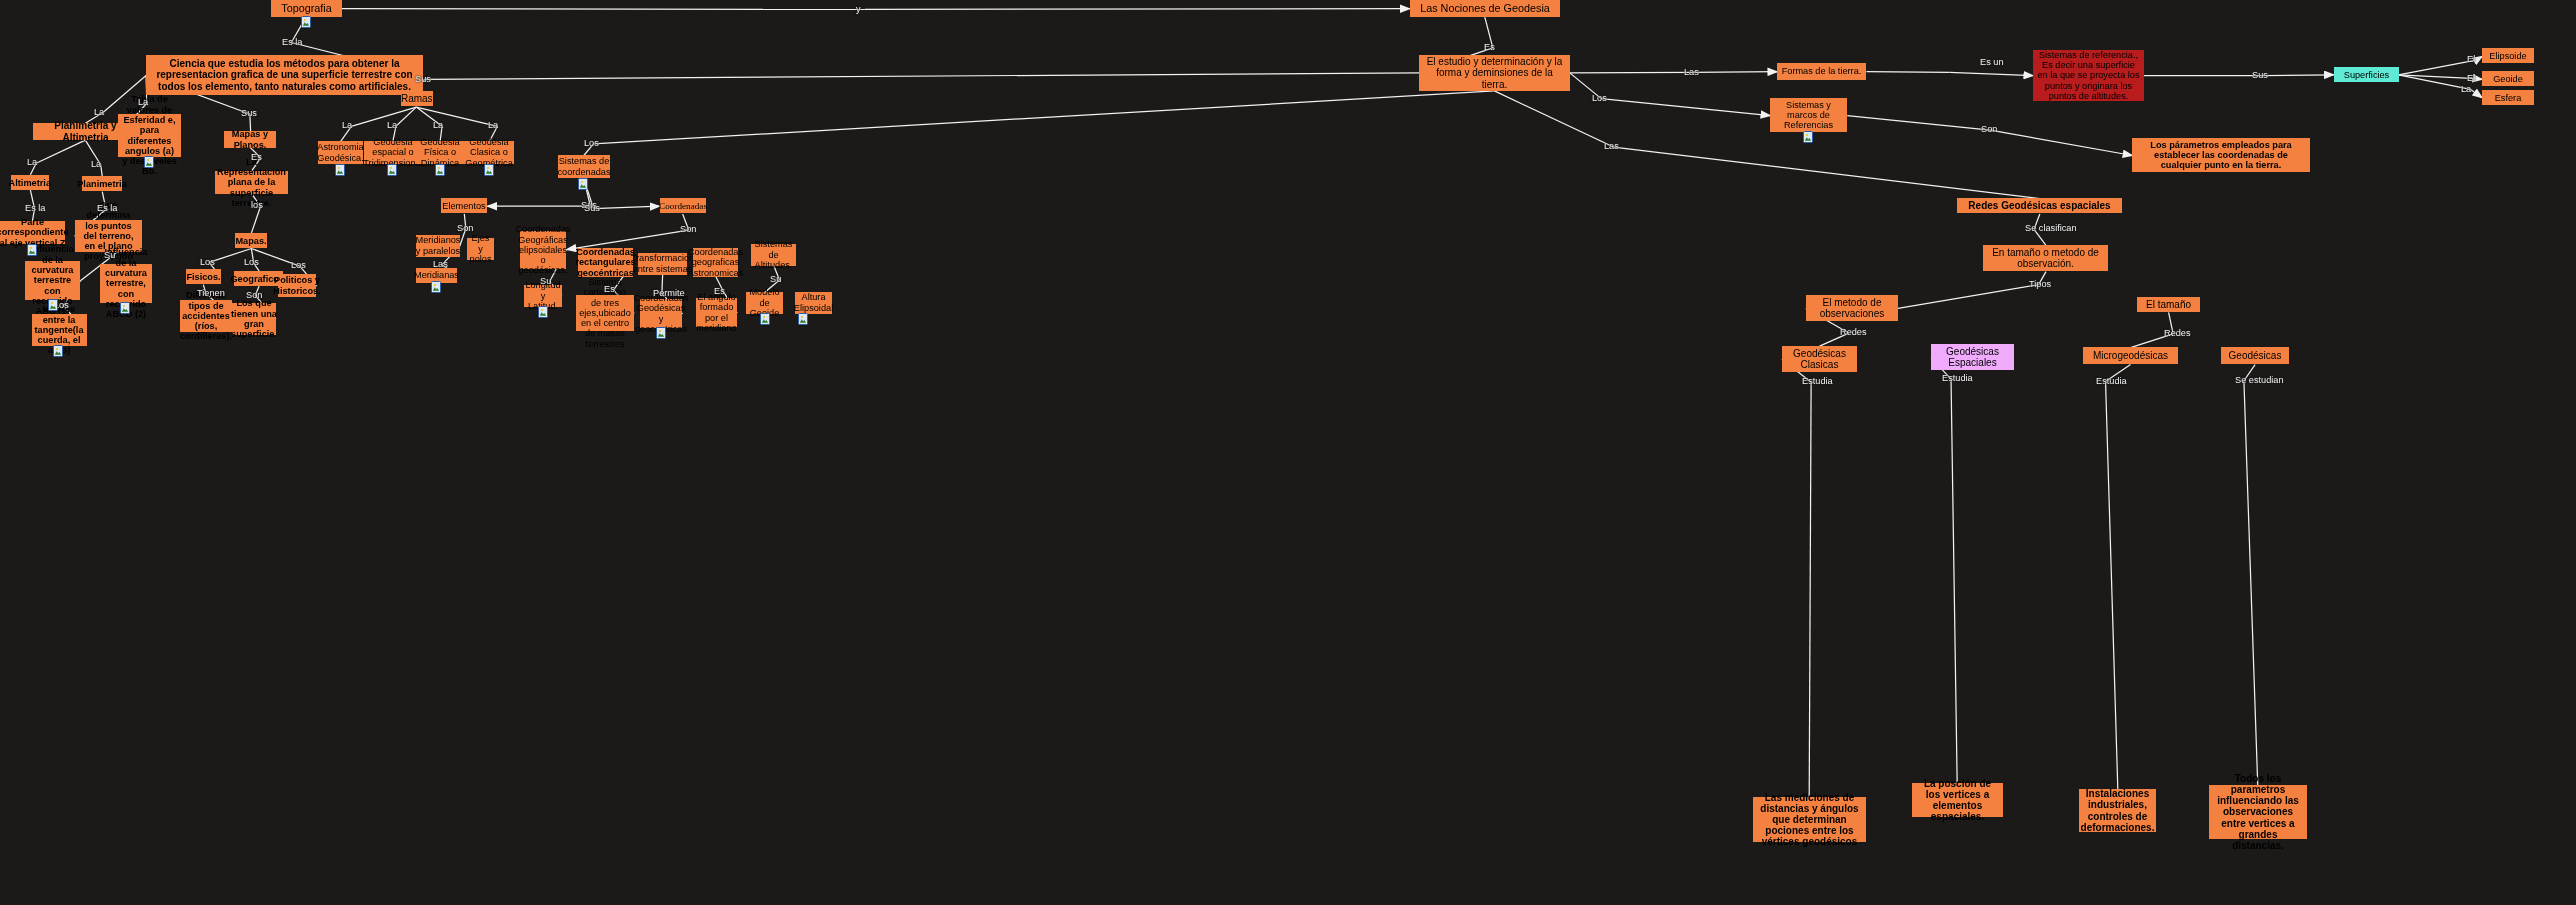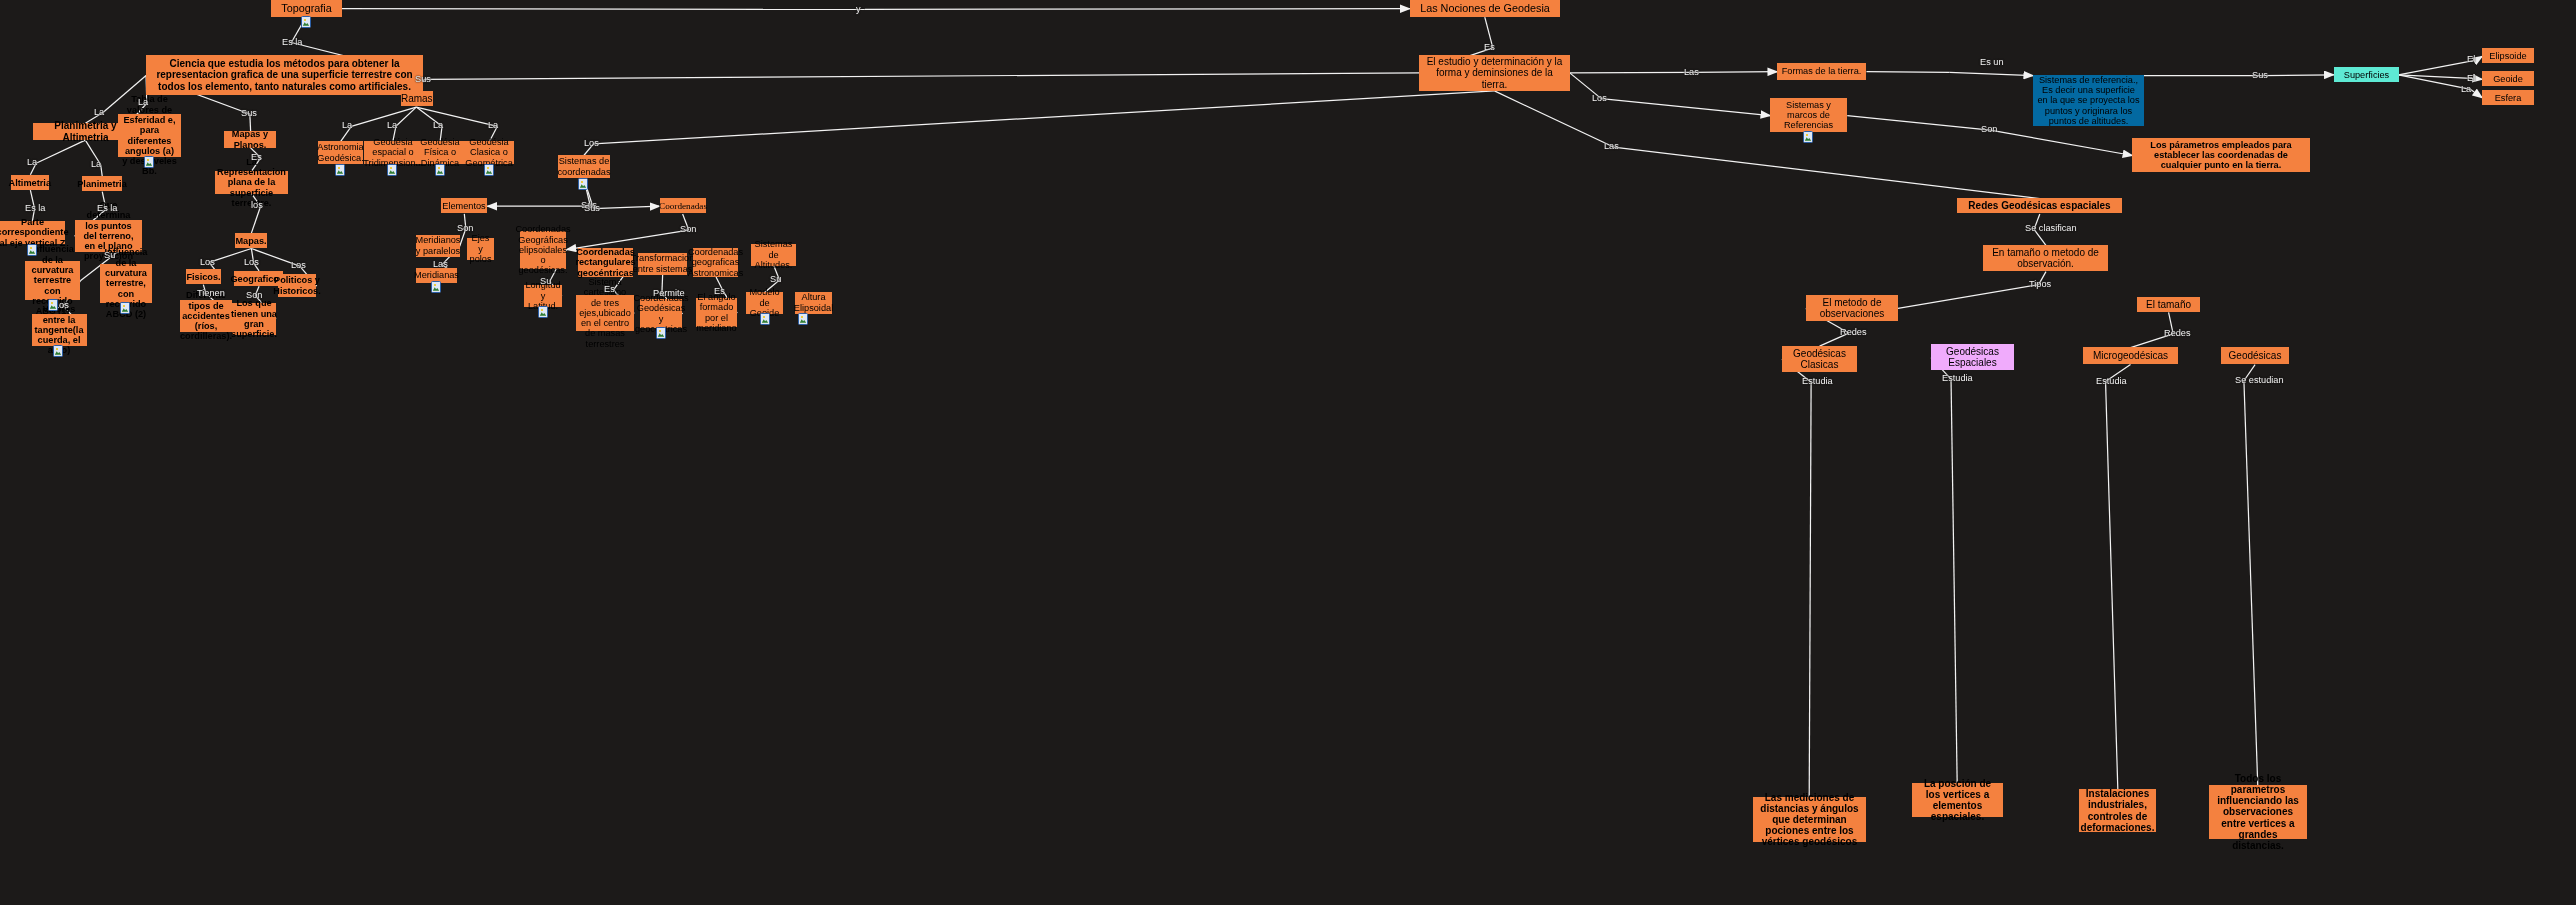--- a/index.html
+++ b/index.html
@@ -176,21 +176,21 @@
   <div id="nodes-layer">
       <div class="node plain" style="left: 271px; top: 0px; width: 71px; height: 17px; font-size: 10.8px; background: rgb(244, 129, 63); color: rgb(0, 0, 0);">Topografia</div>
       <span class="ico" style="left: 301px; top: 16px;">
         <b></b>
         <i></i>
       </span>
       <div class="node plain" style="left: 1410px; top: 0px; width: 150px; height: 17px; font-size: 10.8px; background: rgb(244, 129, 63); color: rgb(0, 0, 0);">Las Nociones de Geodesia</div>
       <div class="node" style="left: 146px; top: 55px; width: 277px; height: 40px; font-size: 10px; background: rgb(244, 129, 63); color: rgb(0, 0, 0);">Ciencia que estudia los métodos para obtener la representacion grafica de una superficie terrestre con todos los elemento, tanto naturales como artificiales.</div>
       <div class="node plain" style="left: 1419px; top: 55px; width: 151px; height: 36px; font-size: 10px; background: rgb(244, 129, 63); color: rgb(0, 0, 0);">El estudio y determinación y la forma y deminsiones de la tierra.</div>
       <div class="node plain" style="left: 1777px; top: 63px; width: 89px; height: 17px; font-size: 9.2px; background: rgb(244, 129, 63); color: rgb(0, 0, 0);">Formas de la tierra.</div>
-      <div class="node plain" style="left: 2033px; top: 50px; width: 111px; height: 51px; font-size: 9.2px; background: #0369a1; color: rgb(0, 0, 0); margin-top: 25px;">Sistemas de referencia., Es decir una superficie en la que se proyecta los puntos y originara los puntos de altitudes.</div>
+      <div class="node plain" style="left: 2033px; top: 50px; width: 111px; height: 51px; font-size: 9.2px; background: #b91c1c; color: rgb(0, 0, 0);">Sistemas de referencia., Es decir una superficie en la que se proyecta los puntos y originara los puntos de altitudes.</div>
       <div class="node plain" style="left: 2334px; top: 67px; width: 65px; height: 15.4px; font-size: 9.2px; background: #5eead4; color: rgb(0, 0, 0);">Superficies</div>
       <div class="node plain" style="left: 2482px; top: 48px; width: 52px; height: 15.4px; font-size: 9.2px; background: rgb(244, 129, 63); color: rgb(0, 0, 0);">Elipsoide</div>
       <div class="node plain" style="left: 2482px; top: 71px; width: 52px; height: 15.4px; font-size: 9.2px; background: rgb(244, 129, 63); color: rgb(0, 0, 0);">Geoide</div>
       <div class="node plain" style="left: 2482px; top: 90px; width: 52px; height: 15.4px; font-size: 9.2px; background: rgb(244, 129, 63); color: rgb(0, 0, 0);">Esfera</div>
       <div class="node plain" style="left: 1770px; top: 98px; width: 77px; height: 34px; font-size: 9.2px; background: rgb(244, 129, 63); color: rgb(0, 0, 0);">Sistemas y marcos de Referencias</div>
       <span class="ico" style="left: 1803px; top: 131px;">
         <b></b>
         <i></i>
       </span>
       <div class="node" style="left: 2132px; top: 138px; width: 178px; height: 34px; font-size: 9.2px; background: rgb(244, 129, 63); color: rgb(0, 0, 0);">Los párametros empleados para establecer las coordenadas de cualquier punto en la tierra.</div>

